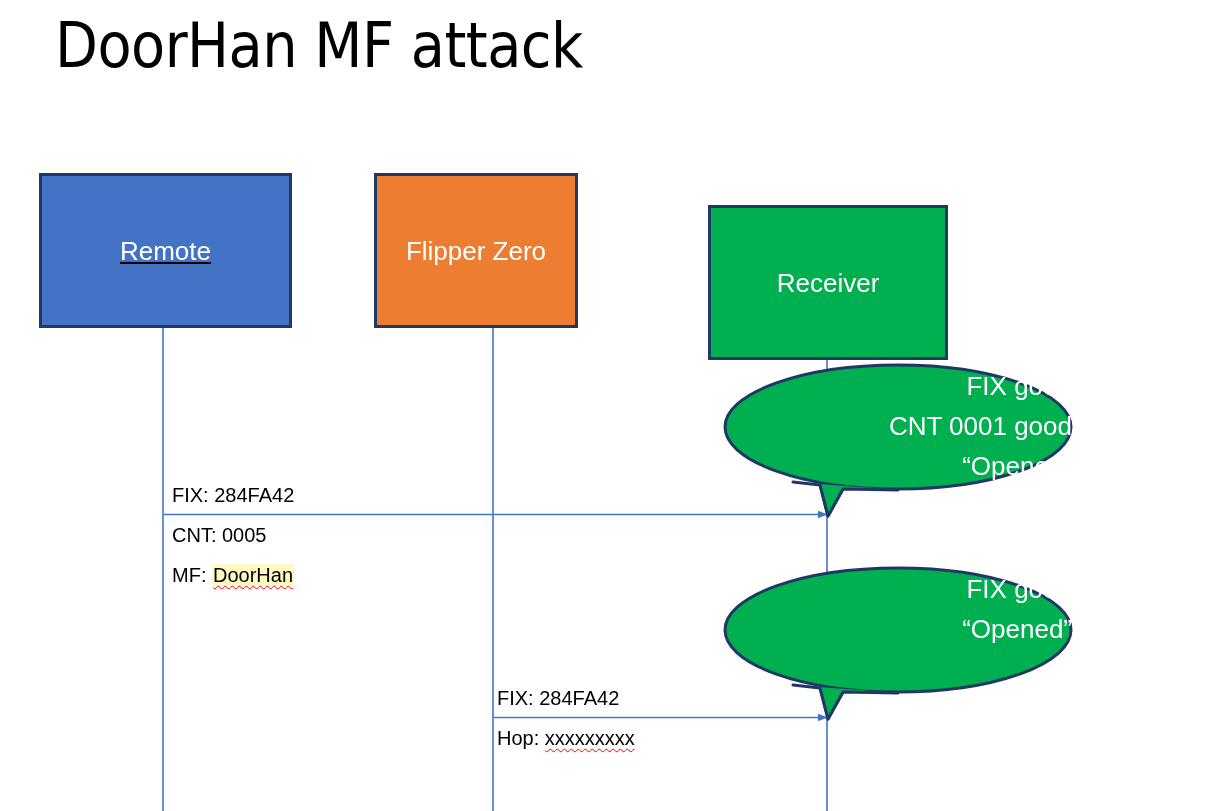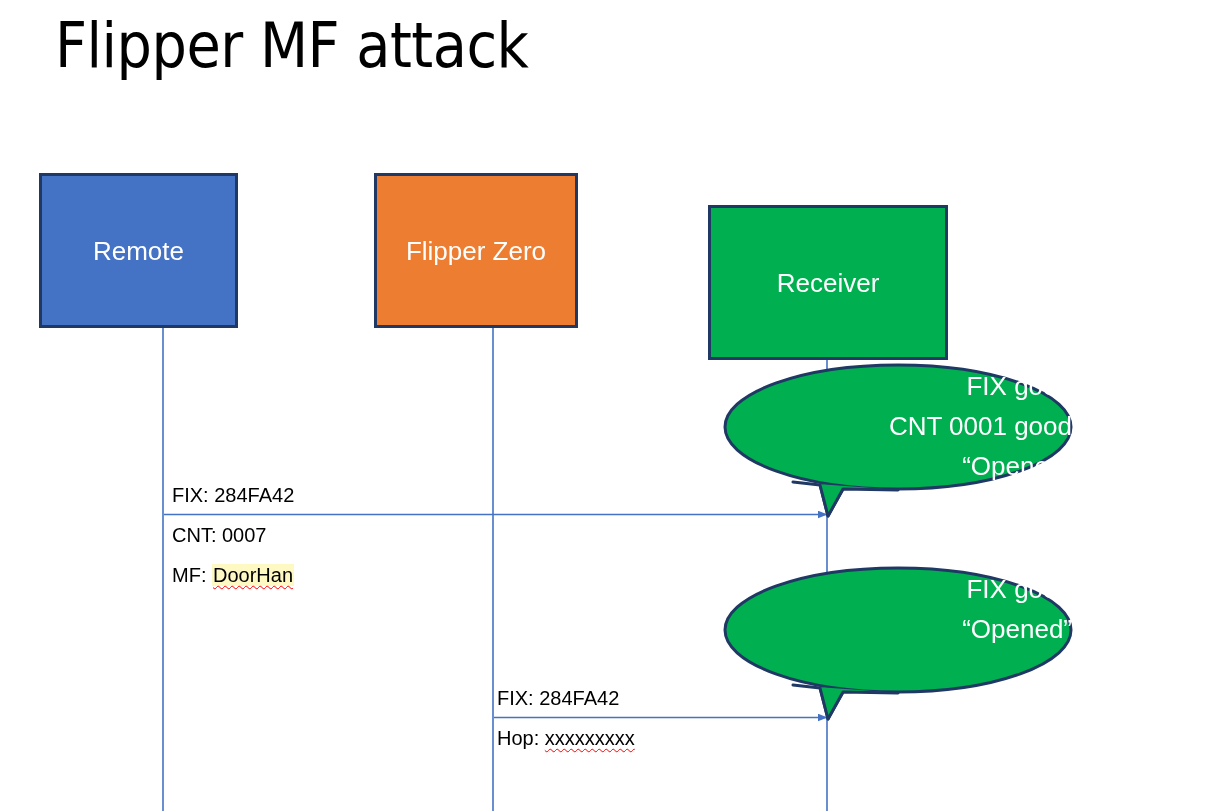--- a/index.html
+++ b/index.html
@@ -55,21 +55,21 @@
     justify-content: center;
   }
   .actor-label {
     color: #ffffff;
     font-size: 26px;
     line-height: 30px;
     font-weight: 400;
     text-align: center;
     font-family: "Liberation Sans", sans-serif;
   }
-  #actor-0 { left: 39px;  top: 173px; width: 199px; height: 155px; background: #4472C4; }
+  #actor-0 { left: 39px;  top: 173px; width: 253px; height: 155px; background: #4472C4; text-decoration: underline; }
   #actor-1 { left: 374px; top: 173px; width: 204px; height: 155px; background: #ED7D31; }
   #actor-2 { left: 708px; top: 173px; width: 240px; height: 155px; background: #00B050; margin-top: 32px; }
 
   
   .msg-block {
     position: absolute;
     color: #000000;
     font-size: 20px;
     line-height: 40px;
     font-family: "Liberation Sans", sans-serif;
@@ -100,21 +100,21 @@
     white-space: nowrap;
   }
   #bubble-text-0 { left: 728px; top: 366px; width: 344px; }
   #bubble-text-1 { left: 728px; top: 569px; width: 344px; }
 </style>
 </head>
 <body>
 
 <div id="slide">
 
-  <div class="slide-title">Flipper MF attack</div>
+  <div class="slide-title">DoorHan MF attack</div>
 
   <svg id="canvas" viewBox="0 0 1216 811" xmlns="http://www.w3.org/2000/svg">
     <defs>
       <marker id="arrowhead" markerWidth="10" markerHeight="8" refX="9.5" refY="4" orient="auto" markerUnits="userSpaceOnUse">
         <path d="M0,0 L10,4 L0,8 z" fill="#4472C4"></path>
       </marker>
     </defs>
 
     <line x1="163" y1="328" x2="163" y2="811" stroke="#4472C4" stroke-width="1.6"></line>
     <line x1="493" y1="328" x2="493" y2="811" stroke="#4472C4" stroke-width="1.6"></line>
@@ -160,21 +160,21 @@
   <div class="bubble-text" id="bubble-text-1">
     <div class="msg-line">FIX good</div>
     <div class="msg-line">“Opened”</div>
   </div>
 
   <div class="msg-block" id="msg-0">
     <div class="msg-line">
       <span>FIX: </span><span>284FA42</span>
     </div>
     <div class="msg-line">
-      <span>CNT: </span><span>0007</span>
+      <span>CNT: </span><span>0005</span>
     </div>
     <div class="msg-line">
       <span>MF: </span><span class="hl sq">DoorHan</span>
     </div>
   </div>
 
   <div class="msg-block" id="msg-1">
     <div class="msg-line">
       <span>FIX: </span><span>284FA42</span>
     </div>

